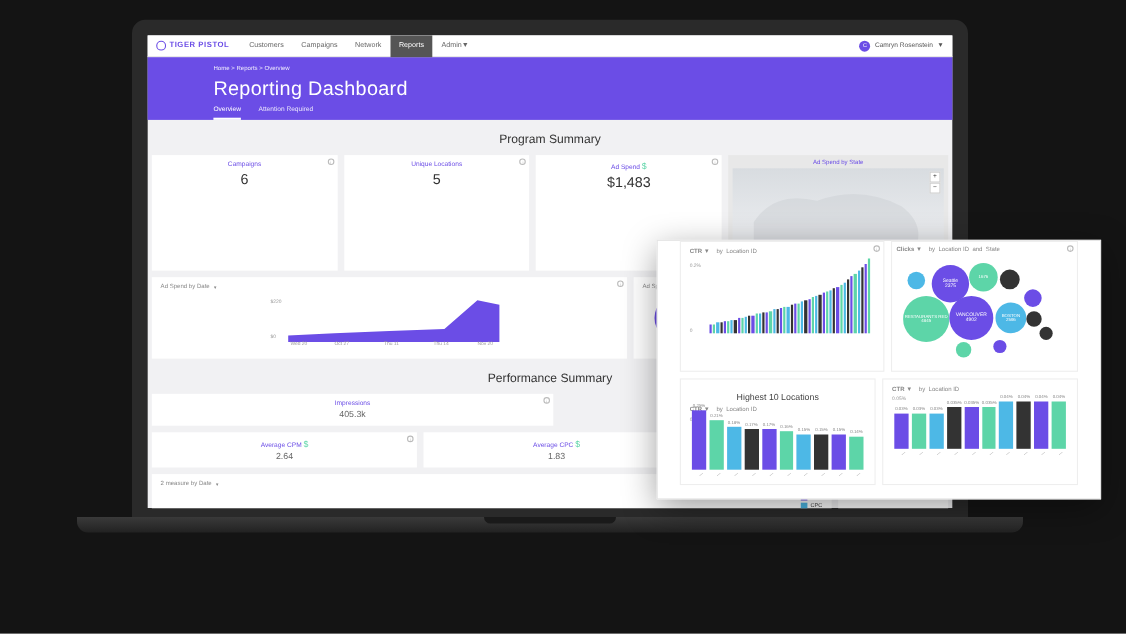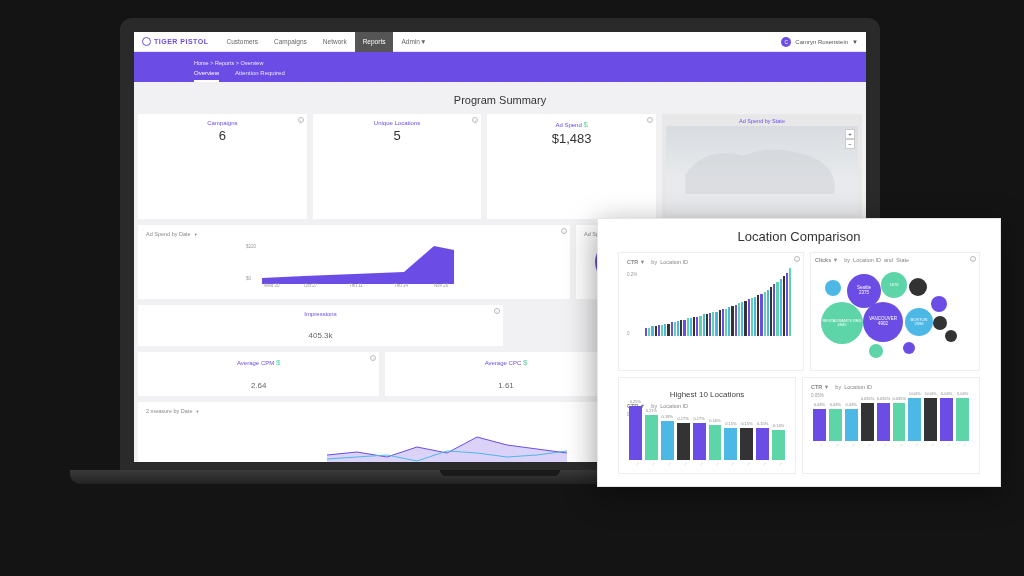--- a/index.html
+++ b/index.html
@@ -52,21 +52,21 @@
 .donut { width: 42px; height: 42px; border-radius: 50%; background: #6b4de6; display: flex; align-items: center; justify-content: center; color: #fff; font-size: 6px; margin: 4px auto; }
 
 .map-card { width: 200px; height: 105px; background: #e8e8e8; position: relative; padding: 4px; }
 .map-title { font-size: 5.5px; color: #6b4de6; text-align: center; margin-bottom: 2px; }
 .map-bg { width: 100%; height: 88px; background: linear-gradient(#d8dce0, #e8eaed 60%); position: relative; }
 .map-zoom { position: absolute; right: 3px; top: 3px; width: 10px; }
 .map-zoom-btn { width: 10px; height: 10px; background: #fff; border: 0.5px solid #ccc; font-size: 6px; display: flex; align-items: center; justify-content: center; }
 
 .perf-stat { flex: 1; background: #fff; text-align: center; padding: 6px; position: relative; }
 .perf-label { color: #6b4de6; font-size: 6px; }
-.perf-value { color: #666; font-size: 8px; margin-top: 14px; }
+.perf-value { color: #666; font-size: 8px; margin-top: 2px; }
 
 .line-chart-card { height: 76px; }
 .legend { position: absolute; right: 8px; top: 18px; font-size: 5px; }
 .legend-row { display: flex; align-items: center; gap: 3px; margin-bottom: 2px; }
 .legend-swatch { width: 6px; height: 6px; }
 
 
 .overlay { position: absolute; right: 23px; top: 218px; width: 404px; background: #fff; border: 1px solid #e5e5e5; box-shadow: 0 8px 30px rgba(0,0,0,0.4); font-size: 7px; padding: 0 0 6px; }
 .overlay-title { text-align: center; font-size: 13px; padding: 10px 0 8px; color: #333; font-weight: 400; }
 .overlay .row { padding: 0 20px; }
@@ -107,20 +107,21 @@
         </div>
         <div class="user-menu">
           <span class="avatar">C</span>
           <span>Camryn Rosenstein</span>
           <span>▼</span>
         </div>
       </div>
 
       <div class="hero">
         <div class="breadcrumb">Home &gt; Reports &gt; Overview</div>
+        <div class="hero-title">Reporting Dashboard</div>
         <div class="hero-tabs">
           <div class="hero-tab active">Overview</div>
           <div class="hero-tab">Attention Required</div>
         </div>
       </div>
 
       <div class="content">
         <div class="section-title">Program Summary</div>
 
         <div class="row">
@@ -175,39 +176,40 @@
           </div>
           <div class="card" style="width:80px;text-align:center">
             <div class="info-icon">i</div>
             <div class="chart-header">Ad Sp...  by  Objec...</div>
             <div class="donut">$1,483</div>
             <div style="font-size:5px;color:#888">Reach</div>
           </div>
           <div style="width:200px"></div>
         </div>
 
+        <div class="section-title">Performance Summary</div>
 
         <div class="row">
           <div class="perf-stat">
             <div class="info-icon">i</div>
             <div class="perf-label">Impressions</div>
             <div class="perf-value">405.3k</div>
           </div>
           <div style="flex:1"></div>
         </div>
         <div class="row">
           <div class="perf-stat">
             <div class="info-icon">i</div>
             <div class="perf-label"><span>Average CPM</span> <span class="dollar">$</span></div>
             <div class="perf-value">2.64</div>
           </div>
           <div class="perf-stat">
             <div class="info-icon">i</div>
             <div class="perf-label"><span>Average CPC</span> <span class="dollar">$</span></div>
-            <div class="perf-value">1.61</div>
+            <div class="perf-value">1.83</div>
           </div>
           <div style="flex:1"></div>
         </div>
 
         <div class="row">
           <div class="card flex line-chart-card" style="flex:2">
             <div class="info-icon">i</div>
             <div class="chart-header">
                 <span>2 measure  by  Date</span> 
                 <span class="chevron">▼</span>
@@ -248,21 +250,20 @@
 
       </div>
     </div>
   </div>
   <div class="laptop-base">
       <div class="laptop-notch"></div>
     </div>
 </div>
 
 <div class="overlay">
-  <div class="overlay-title">Location Comparison</div>
 
   <div class="row">
     <div class="card flex">
       <div class="info-icon">i</div>
       <div class="chart-header"><b>CTR ▼</b>&nbsp; by &nbsp;Location ID</div>
       <div class="bar-chart">
         <div style="position:absolute;left:0;top:4px;font-size:4.5px;color:#999">0.2%</div>
         <div style="position:absolute;left:0;bottom:10px;font-size:4.5px;color:#999">0</div>
         <div class="bars" id="loc-ctr-bars" style="margin-left:14px">
             <div class="bar" style="height: 8.16px; background: rgb(107, 77, 230);"></div>

